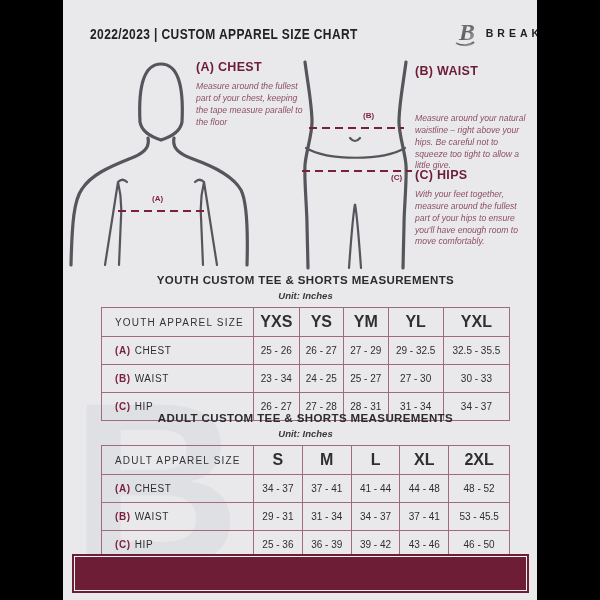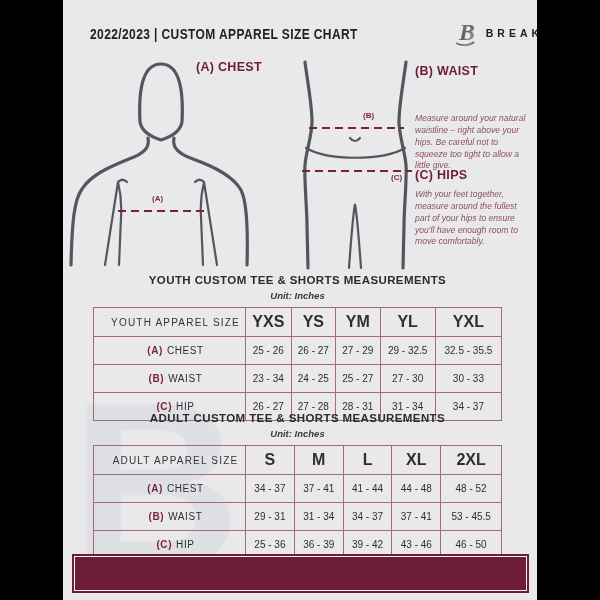--- a/index.html
+++ b/index.html
@@ -19,25 +19,25 @@
   svg{overflow:visible;}
   .outline{fill:none;stroke:#55565c;stroke-width:3.2;stroke-linecap:round;}
   .thin{stroke-width:2.2;}
   .dash{fill:none;stroke:#7c1f3c;stroke-width:2.2;stroke-dasharray:8 5;}
   .diag-label{position:absolute;font-size:8px;font-weight:bold;color:#7c1f3c;}
 
   .instr-h{position:absolute;font-size:12.5px;font-weight:bold;color:#6d1c36;letter-spacing:.3px;}
   .instr-p{position:absolute;font-size:8.6px;font-style:italic;line-height:1.38;color:#8d4e63;}
 
   
-  .tbl-section{position:absolute;left:30px;width:409px;text-align:center;z-index:2;}
+  .tbl-section{position:absolute;left:38px;width:409px;text-align:center;z-index:2;}
   .tbl-title{font-size:11.5px;font-weight:bold;color:#2c2c2f;letter-spacing:.4px;}
   .tbl-unit{font-size:9.5px;font-style:italic;font-weight:bold;color:#3a3a3d;margin-top:4px;}
   table.size-table{border-collapse:collapse;width:100%;margin-top:6px;background:transparent;}
-  table.size-table th,table.size-table td{border:1px solid #a26b7c;font-weight:normal;text-align:center;}
+  table.size-table th,table.size-table td{border:1px solid #a26b7c;font-weight:normal;}
   table.size-table th{height:26px;font-size:16px;font-weight:bold;color:#2f2f32;}
   table.size-table th.c0{font-weight:normal;font-size:10px;letter-spacing:1.2px;color:#333336;}
   table.size-table td{height:25px;font-size:10px;color:#2e2e31;}
   .c0{width:137px;text-align:left;padding-left:13px;}
   .pfx{font-weight:bold;color:#7c1f3c;margin-right:4px;}
   td.lbl{font-size:10.5px;letter-spacing:.6px;}
 
   
   .watermark{position:absolute;left:8px;top:368px;font-size:235px;line-height:1;font-weight:bold;
              color:#dfe0e3;z-index:0;user-select:none;}
@@ -87,20 +87,21 @@
     <path class="outline thin" d="M 57,78 Q 62,84 67,78"></path>
     <path class="outline thin" d="M 13,88 C 35,101 90,101 112,88"></path>
     <path class="outline thin" d="M 56,208 C 58,180 60,155 62,144 C 64,155 66,180 68,208"></path>
     <line class="dash" x1="16" y1="68" x2="111" y2="68"></line>
     <line class="dash" x1="9" y1="111" x2="119" y2="111"></line>
   </svg>
   <span class="diag-label" style="left:300px;top:111px;">(B)</span>
   <span class="diag-label" style="left:328px;top:173px;">(C)</span>
 
   <div class="instr-h" style="left:133px;top:60px;">(A) CHEST</div>
+  <div class="instr-p" style="left:133px;top:81px;width:113px;">Measure around the fullest part of your chest, keeping the tape measure parallel to the floor</div>
 
   <div class="instr-h" style="left:352px;top:64px;">(B) WAIST</div>
   <div class="instr-p" style="left:352px;top:85px;width:112px;margin-top:28px;">Measure around your natural waistline – right above your hips. Be careful not to squeeze too tight to allow a little give.</div>
 
   <div class="instr-h" style="left:352px;top:168px;">(C) HIPS</div>
   <div class="instr-p" style="left:352px;top:189px;width:118px;">With your feet together, measure around the fullest part of your hips to ensure you'll have enough room to move comfortably.</div>
 
   <div class="tbl-section" style="top:274px;">
     <div class="tbl-title">YOUTH CUSTOM TEE &amp; SHORTS MEASUREMENTS</div>
     <div class="tbl-unit">Unit: Inches</div>

